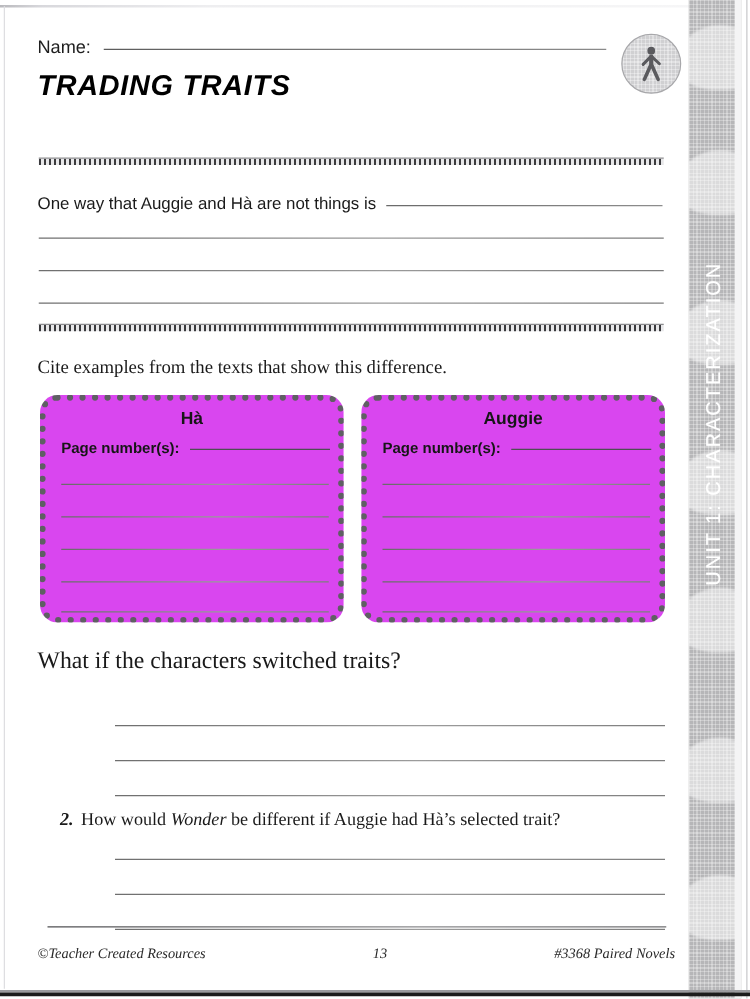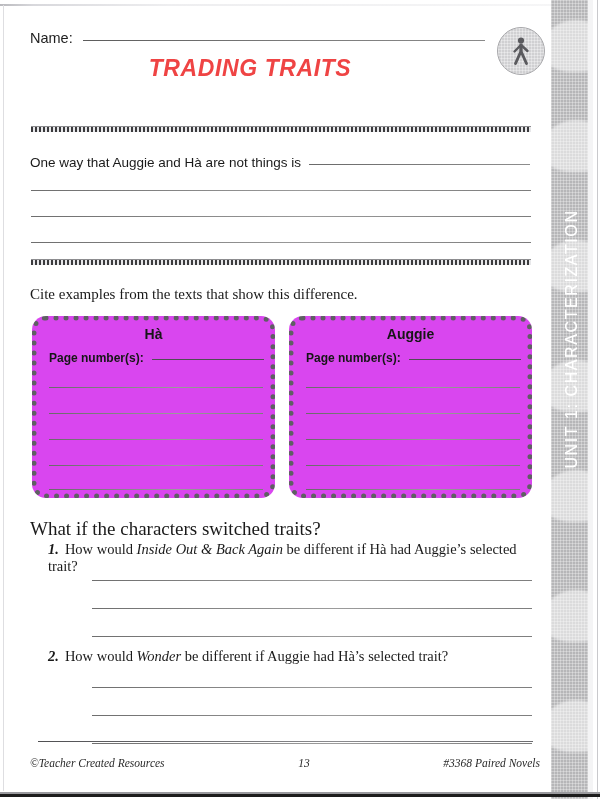--- a/index.html
+++ b/index.html
@@ -123,27 +123,26 @@
     background: linear-gradient(90deg, #5c5c5c 0%, #7a7a7a 50%, #8a8a8a 100%);
     position: relative;
     top: -2px;
   }
 
   
   .worksheet-title {
     position: absolute;
     left: 0; top: 55px;
     width: 440px;
-    text-align: center;
     font-family: "Liberation Sans", sans-serif;
     font-style: italic;
     font-weight: bold;
     font-size: 23px;
     letter-spacing: 0.6px;
-    color: #ef4444;
+    color: #000000;
   }
 
   
   .intro {
     position: absolute;
     left: 0; top: 92px;
     width: 500px;
     font-family: "Liberation Serif", serif;
     font-size: 15px;
     line-height: 1.38;
@@ -415,23 +414,20 @@
         <div class="box-line bl-2"></div>
         <div class="box-line bl-3"></div>
         <div class="box-line bl-4"></div>
         <div class="box-line bl-5"></div>
       </div>
 
     </div>
 
     <div class="switched-text">What if the characters switched traits?</div>
 
-    <div class="question q1">
-      <span class="q-num">1.</span><span>How would </span><span class="q-em">Inside Out &amp; Back Again</span><span> be different if Hà had Auggie’s selected trait?</span>
-    </div>
     <div class="q-line q1l-1"></div>
     <div class="q-line q1l-2"></div>
     <div class="q-line q1l-3"></div>
 
     <div class="question q2">
       <span class="q-num">2.</span><span>How would </span><span class="q-em">Wonder</span><span> be different if Auggie had Hà’s selected trait?</span>
     </div>
     <div class="q-line q2l-1"></div>
     <div class="q-line q2l-2"></div>
     <div class="q-line q2l-3"></div>

